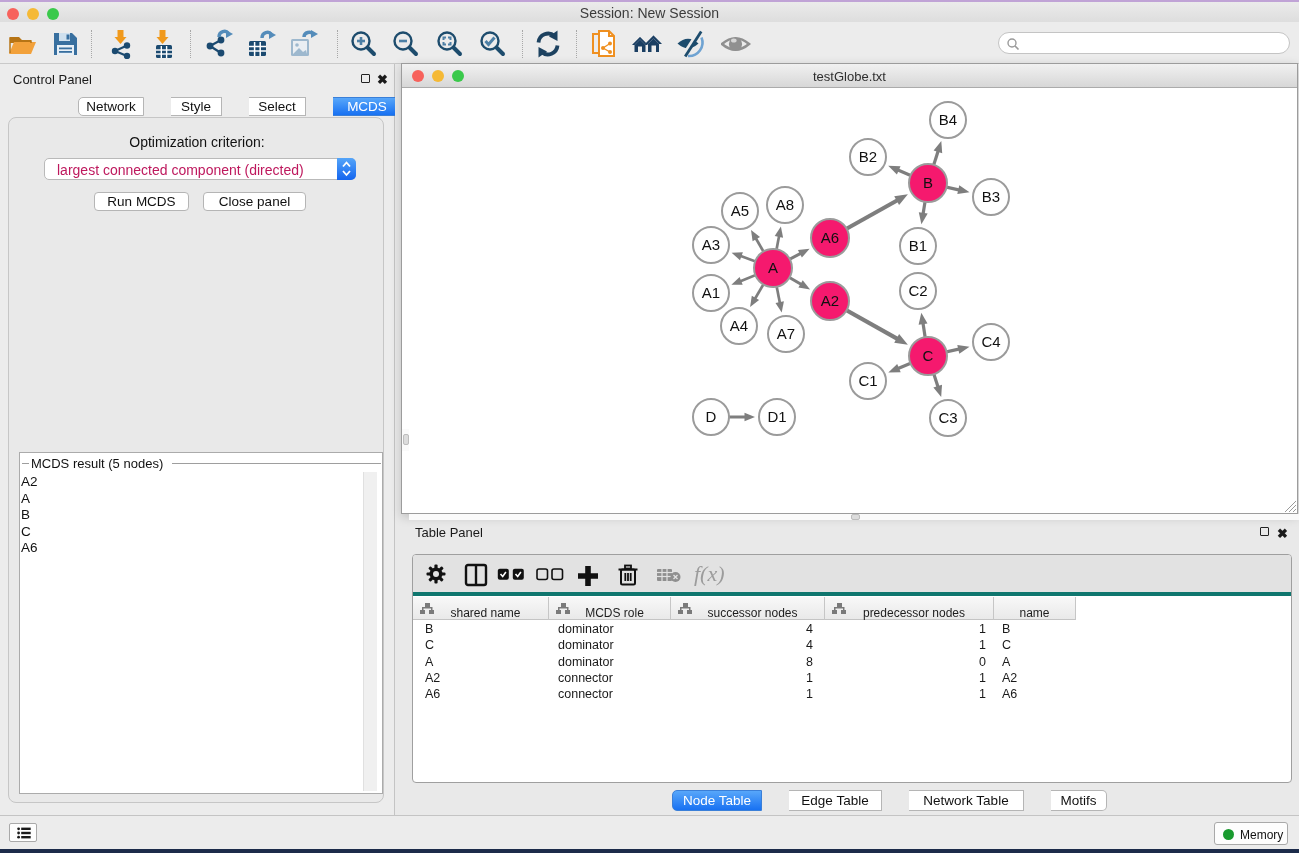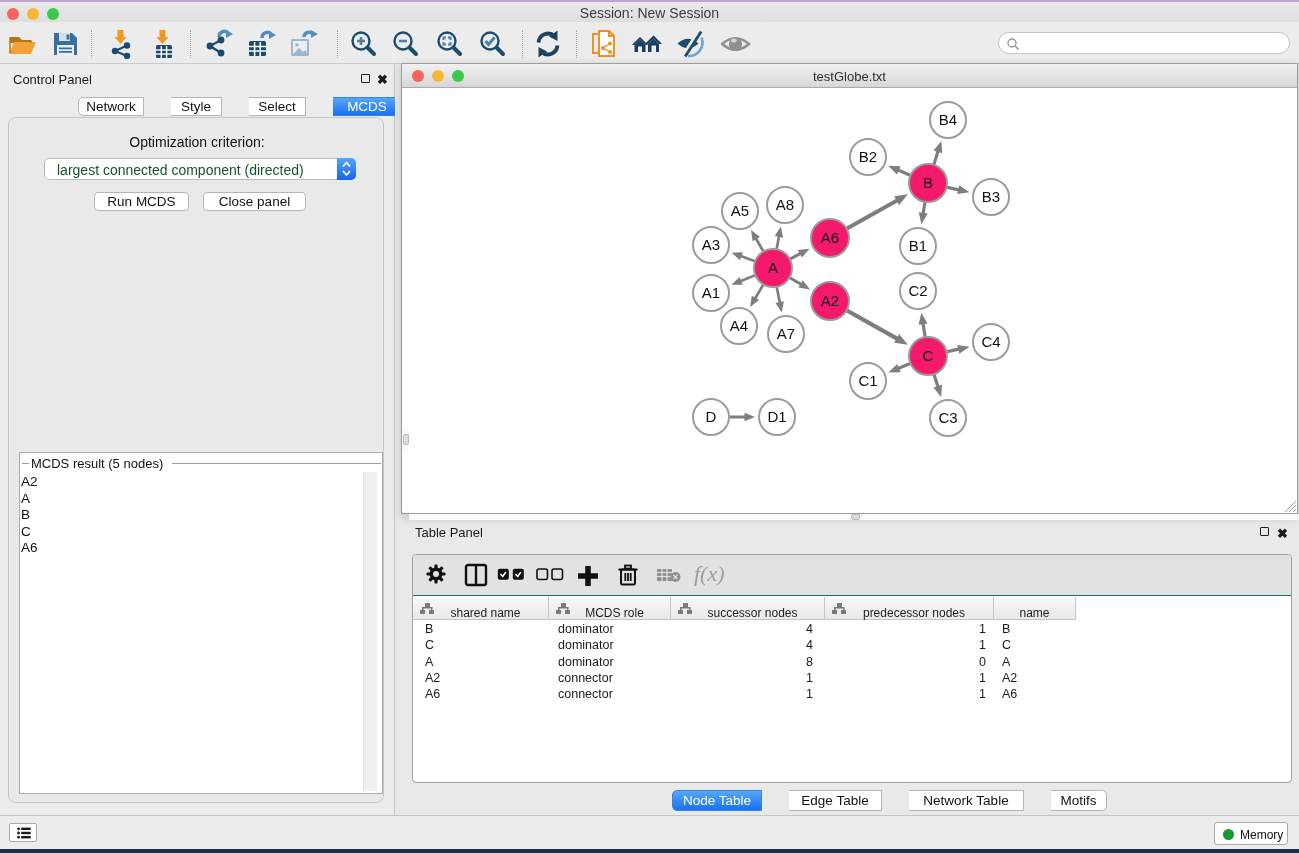--- a/index.html
+++ b/index.html
@@ -27,21 +27,21 @@
 
 .tabrow { display:flex;gap:27px; }
 .tab { height:19px; background:#fff; border:1px solid #b5b5b5; border-left:none;
   font-size:13.5px; color:#111; text-align:center; line-height:18px; }
 .tab.first { border-left:1px solid #b5b5b5; border-radius:5px 0 0 5px; }
 .tab.last { border-radius:0 5px 5px 0; }
 .tab.sel { background:linear-gradient(#58a7fa,#1871f2); color:#fff; border-color:#3a7fd8; }
 #cpbody { left:8px; top:53px; width:376px; height:686px; background:#e9e9e9; border:1px solid #c6c6c6; border-radius:8px; }
 #optlabel { left:0; top:16px; width:376px; text-align:center; font-size:14px; color:#111; }
 #dropdown { left:35px; top:40px; width:312px; height:22px; background:#fff; border:1px solid #b9b9b9; border-radius:5px; }
-#dropdown .txt { left:12px; top:2.5px; font-size:14px; color:#14532d; }
+#dropdown .txt { left:12px; top:2.5px; font-size:14px; color:#be185d; }
 #dropdown .cap { right:-1px; top:-1px; width:19px; height:22px; border-radius:0 5px 5px 0;
   background:linear-gradient(#55a5f9,#1465ef); }
 .btn { height:19px; background:#fff; border:1px solid #b5b5b5; border-radius:4px;
   font-size:13.5px; color:#111; text-align:center; line-height:17px; }
 
 #mcdsbox { left:10px; top:334px; width:364px; height:342px; background:#fff; border:1px solid #ababab; }
 #mcdsbox .tline { position:absolute; top:10px; height:1px; background:#9e9e9e; }
 #mcdsbox .lab { position:absolute; left:9px; top:3px; font-size:13px; color:#111; background:#fff; padding:0 2px; }
 #mcdsbox .item { position:absolute; left:1px; font-size:13.5px; color:#111; }
 #mcdsbox .sbar { position:absolute; right:5px; top:19px; width:14px; height:319px; background:#f0f0f0; border-left:1px solid #e0e0e0; }
@@ -373,21 +373,21 @@
   <div class="abs" style="left:7px; top:450px; width:895px; height:6px; background:#fafafa;"></div>
   <div class="abs" style="left:449px; top:450px; width:9px; height:6px; background:#dcdcdc; border:1px solid #bdbdbd; border-radius:2px;"></div>
   <div class="abs" style="left:0px; top:365px; width:7px; height:22px; background:#fafafa;"></div>
   <div class="abs" style="left:1px; top:370px; width:6px; height:11px; background:#dcdcdc; border:1px solid #bdbdbd; border-radius:2px;"></div>
   </div>
 
   <div class="abs paneltitle" style="left:20px; top:461px;">Table Panel</div>
   <div class="abs wicon-sq" style="left:865px; top:463px; border-width:1.5px;"></div>
   <div class="abs wicon-x" style="left:882px; top:461.5px;">✖</div>
   <div class="abs" style="left:17px; top:490px; width:880px; height:229px; border:1px solid #9f9f9f; border-radius:4px; background:#fff;">
-    <div class="abs" style="left:0; top:0; width:878px; height:41px; background:#e2e2e2; border-radius:3px 3px 0 0; border-bottom:1px solid #0f766e;">
+    <div class="abs" style="left:0; top:0; width:878px; height:41px; background:#e2e2e2; border-radius:3px 3px 0 0; border-bottom:4px solid #0f766e;">
       <svg class="abs" style="left:12px; top:8px;" width="22" height="22" viewBox="0 0 22 22">
         <g fill="#111">
           <rect x="9.4" y="1.5" width="3.2" height="19" rx="1"></rect>
           <rect x="9.4" y="1.5" width="3.2" height="19" rx="1" transform="rotate(45 11 11)"></rect>
           <rect x="9.4" y="1.5" width="3.2" height="19" rx="1" transform="rotate(90 11 11)"></rect>
           <rect x="9.4" y="1.5" width="3.2" height="19" rx="1" transform="rotate(135 11 11)"></rect>
           <circle cx="11" cy="11" r="6.5"></circle>
         </g>
         <circle cx="11" cy="11" r="3" fill="#e2e2e2"></circle>
       </svg>

